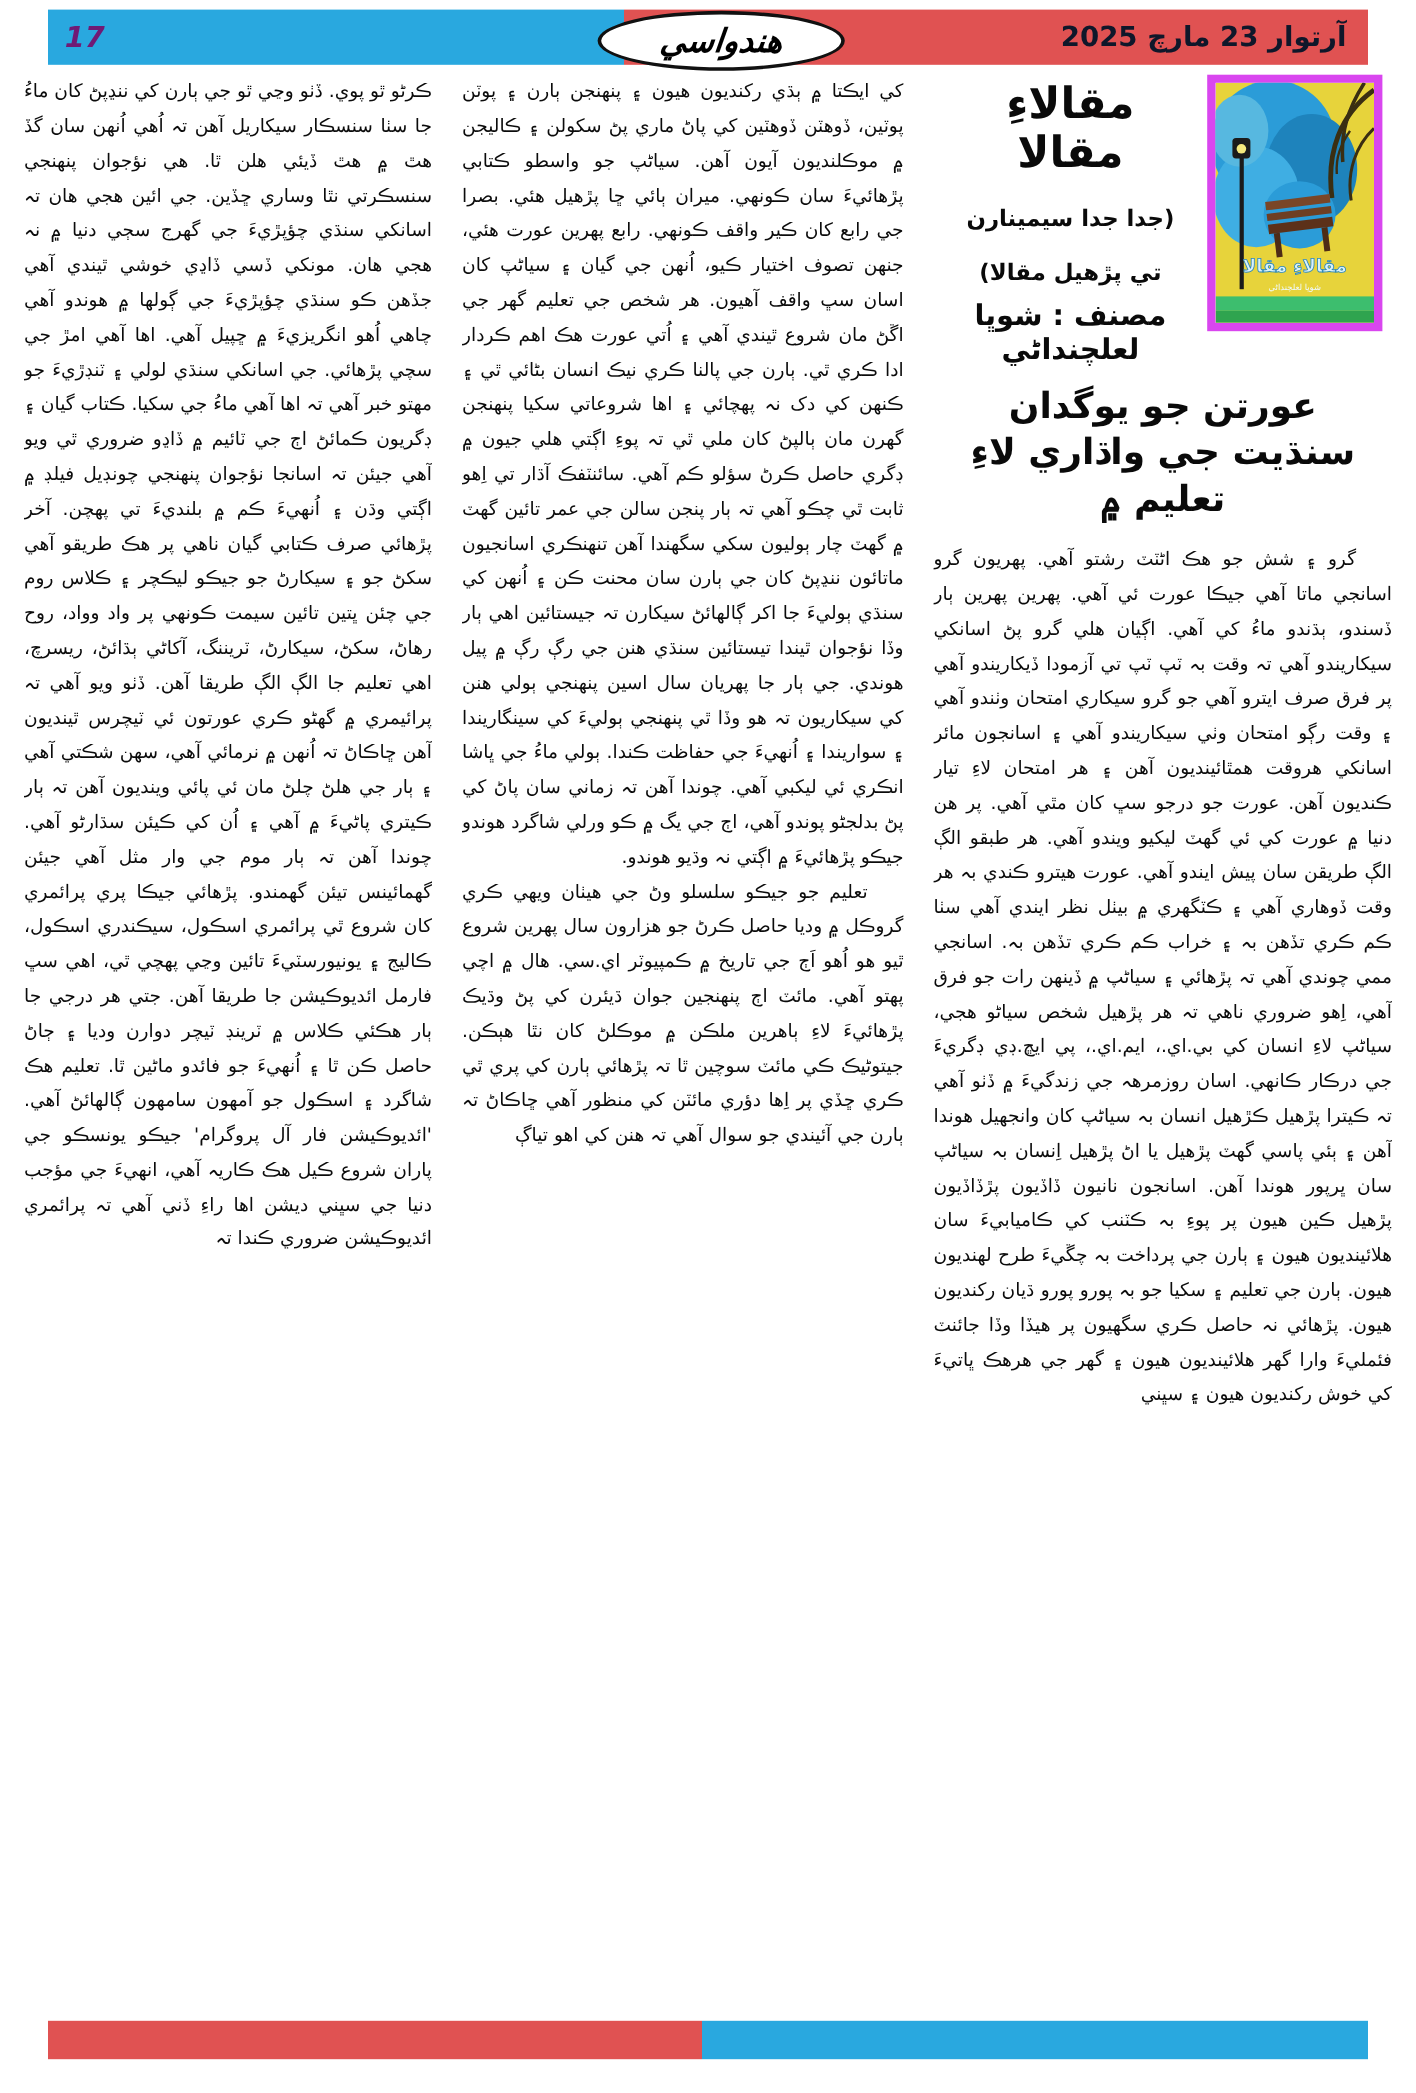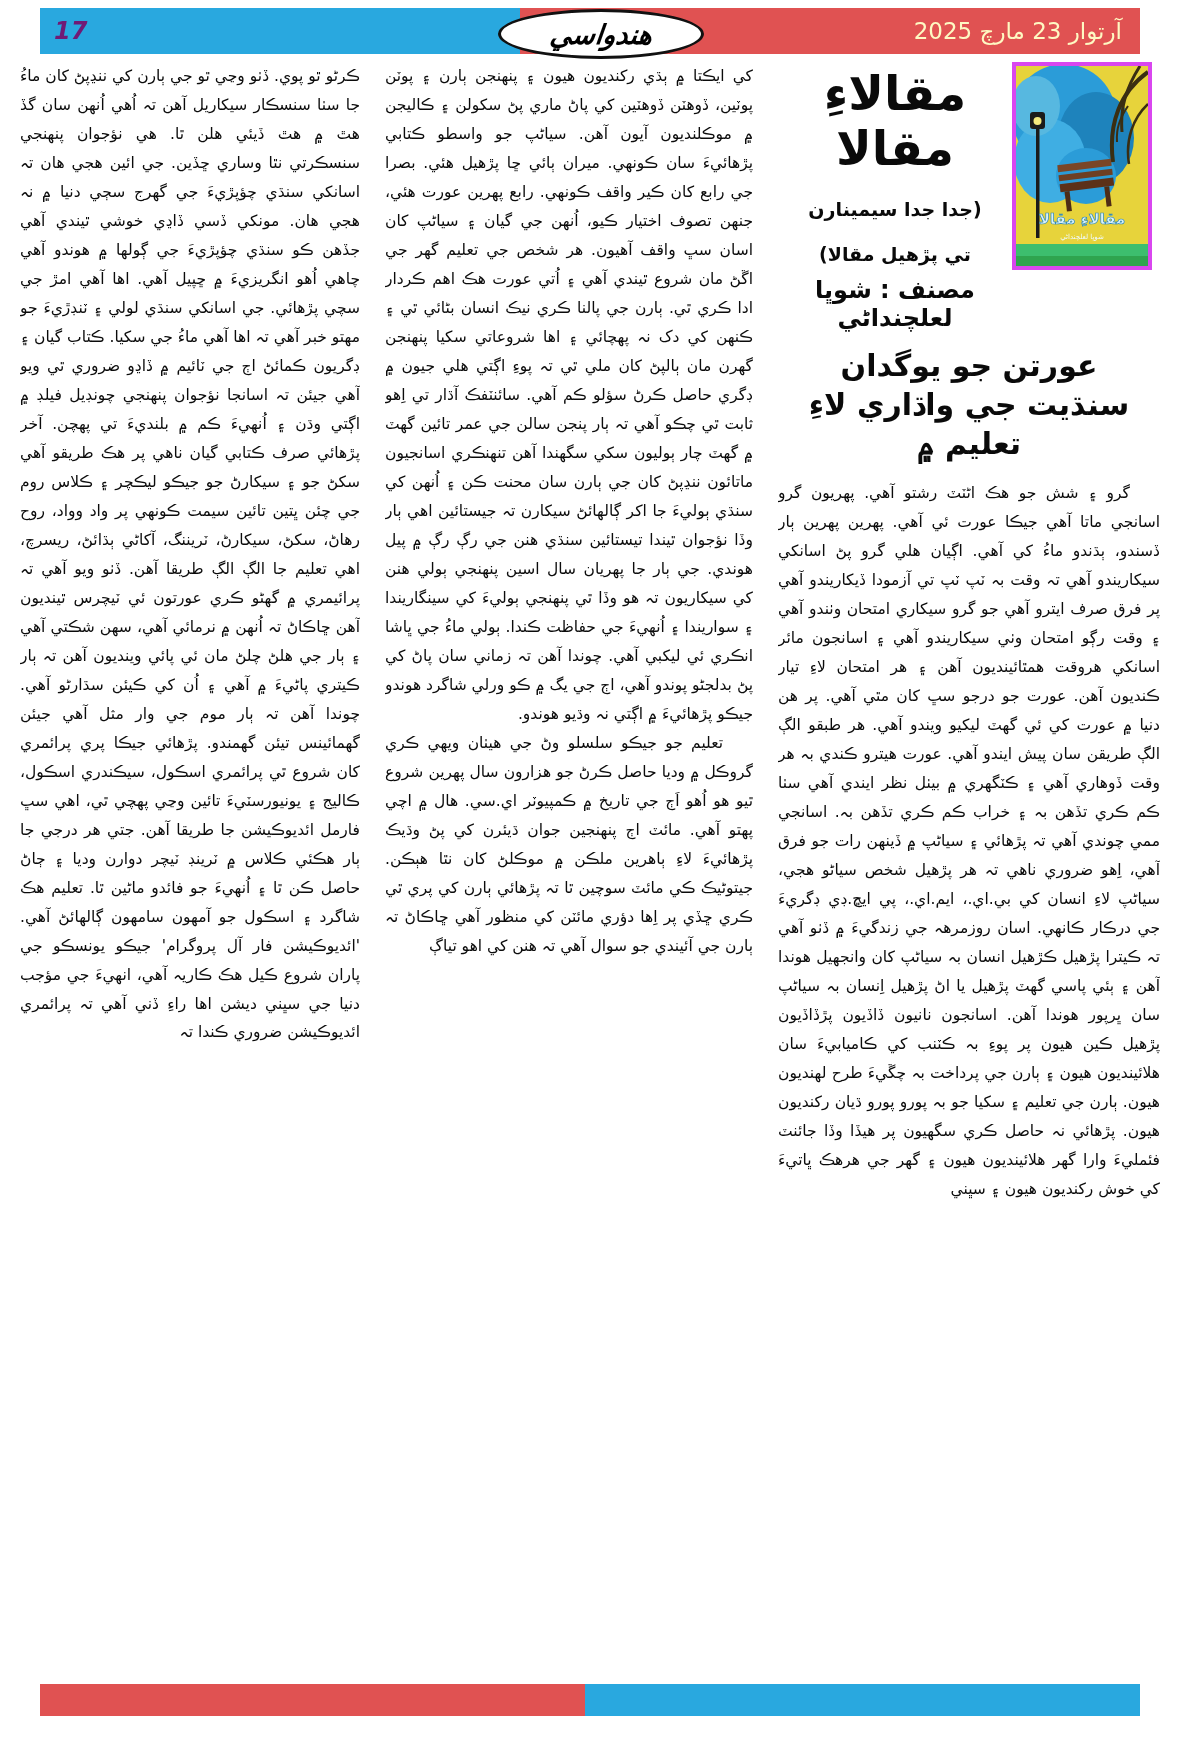--- a/index.html
+++ b/index.html
@@ -3,41 +3,41 @@
 <meta charset="utf-8">
 <style>
   html,body{margin:0;padding:0;background:#ffffff;}
   .page{position:relative;width:1180px;height:1744px;background:#fff;overflow:hidden;
         font-family:"DejaVu Sans",sans-serif;direction:rtl;color:#0a0a0a;}
   
   .header-bar{position:absolute;top:8px;left:40px;width:1100px;height:46px;display:flex;direction:ltr;}
   .hb-blue{background:#29A8DF;width:480px;display:flex;align-items:center;}
   .hb-red{background:#E05252;flex:1;display:flex;align-items:center;justify-content:flex-end;padding-right:18px;}
   .page-num{color:#701a75;font-weight:bold;font-size:24px;padding-left:14px;font-style:italic;}
-  .date-txt{color:#fef9c3;font-weight:normal;font-size:23px;direction:rtl;white-space:nowrap;margin-left:12px;}
+  .date-txt{color:#0f172a;font-weight:bold;font-size:23px;direction:rtl;white-space:nowrap;margin-left:12px;}
   .logo-ellipse{position:absolute;left:458px;top:1px;width:200px;height:44px;background:#fff;
         border:3px solid #111;border-radius:50%;display:flex;align-items:center;justify-content:center;}
   .logo-txt{font-weight:bold;font-style:italic;font-size:27px;color:#000;transform:skewX(-6deg);}
   
   .content{position:absolute;top:62px;right:20px;left:20px;height:1608px;display:flex;justify-content:space-between;}
   .col{overflow:hidden;height:100%;}
   .col-right{width:382px;}
   .col-middle{width:368px;}
   .col-left{width:340px;}
   .bodytext p{margin:0;font-size:15.5px;font-weight:400;line-height:1.87;text-align:justify;
         text-justify:inter-word;color:#0b0b0b;}
   .bodytext p.indent{text-indent:30px;}
   .bodytext p + p{margin-top:0;}
   
   .feature-top{display:flex;align-items:flex-start;}
   .title-stack{flex:1;padding-top:4px;}
-  .f-title{font-weight:bold;font-size:48px;line-height:1.14;text-align:center;}
+  .f-title{font-weight:bold;font-size:36px;line-height:1.14;text-align:center;}
   .f-sub{font-weight:bold;font-size:19px;line-height:1.5;text-align:center;margin-top:20px;}
   .f-author{font-weight:bold;font-size:24px;text-align:center;margin-top:8px;}
-  .book-cover{width:132px;height:200px;margin-right:8px;flex:0 0 auto;border:4px solid #d946ef;}
+  .book-cover{width:132px;height:200px;margin-right:8px;flex:0 0 auto;border:7px solid #d946ef;}
   .headline{font-weight:bold;font-size:30px;line-height:1.3;text-align:center;margin:14px 0 16px;}
   
   .bottom-bar{position:absolute;left:40px;top:1684px;width:1100px;height:32px;display:flex;direction:ltr;}
   .bb-red{background:#E05252;width:545px;}
   .bb-blue{background:#29A8DF;flex:1;}
 </style>
 </head>
 <body>
 
 <div class="page">

